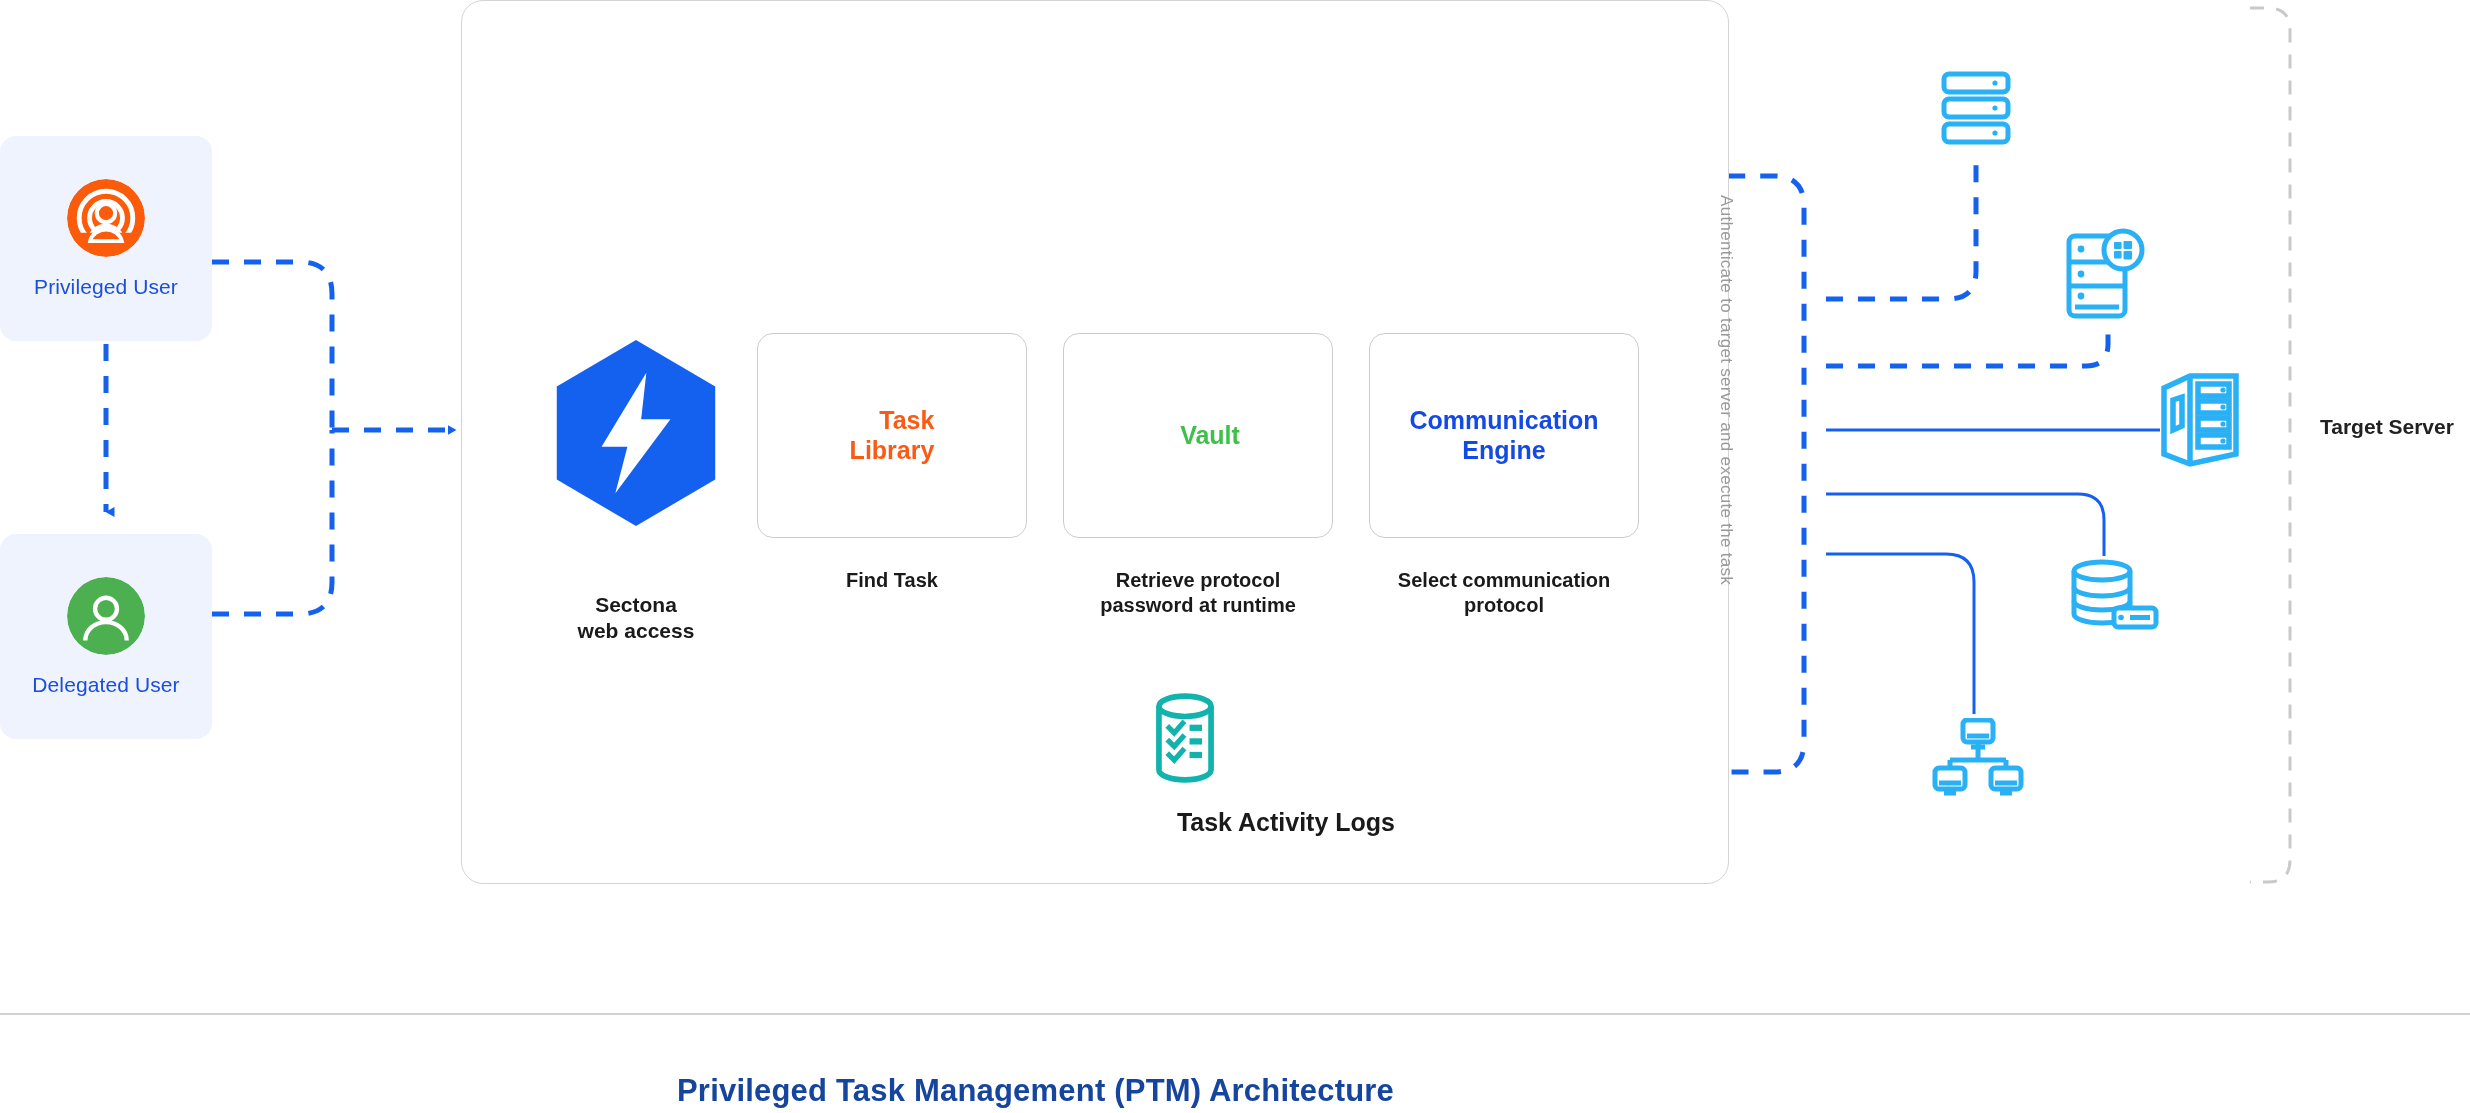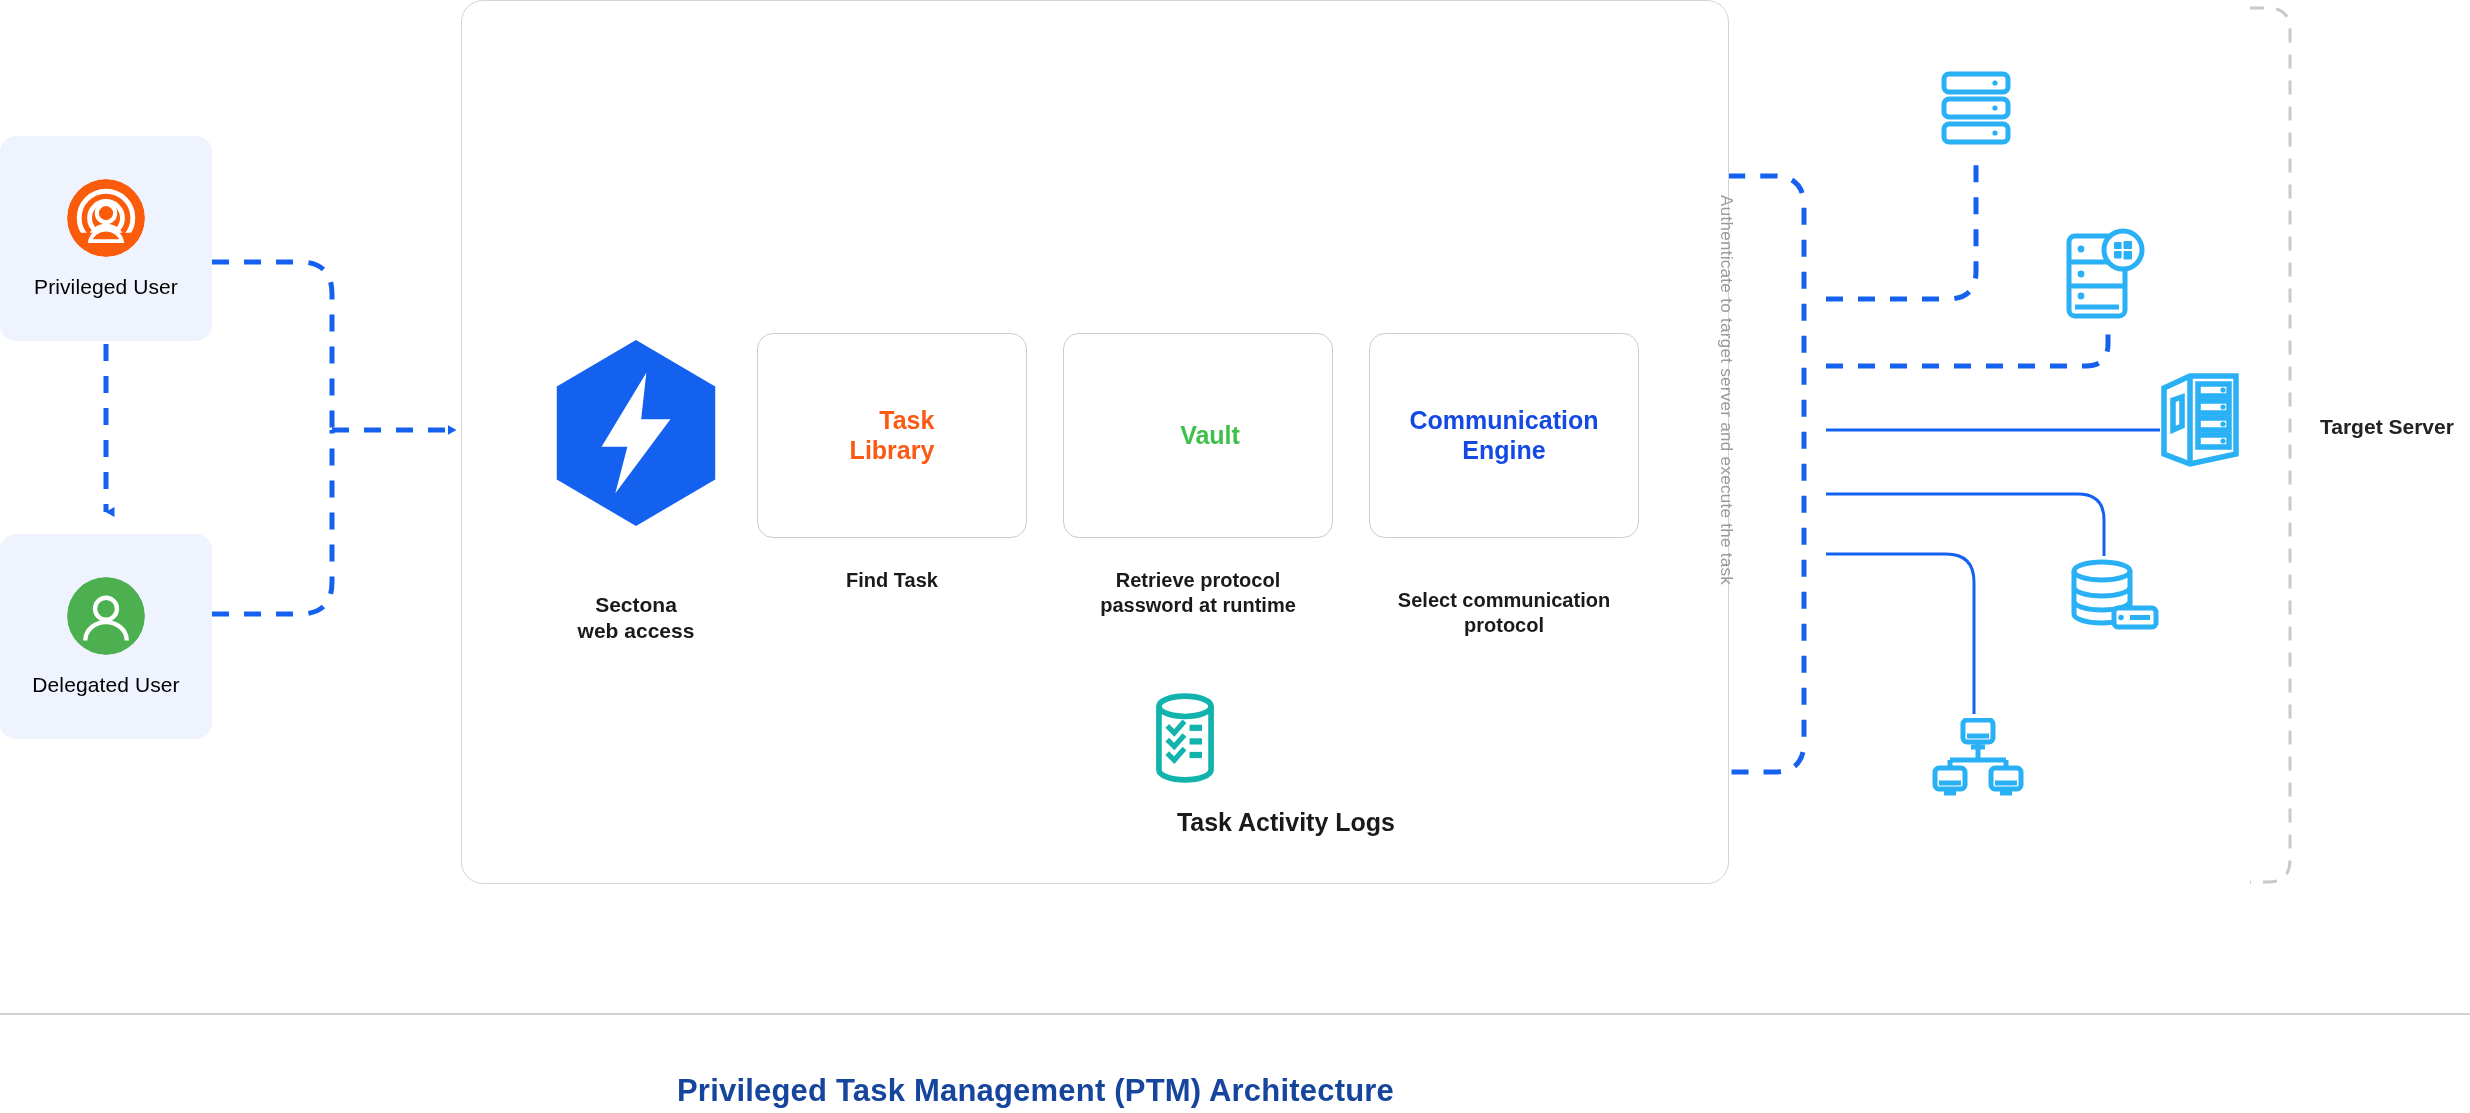--- a/index.html
+++ b/index.html
@@ -11,21 +11,21 @@
   
   #wires{position:absolute;left:0;top:0;width:2470px;height:1113px;}
 
   
   .user-card{position:absolute;width:212px;height:205px;background:#eef3fd;
              border-radius:16px;display:flex;flex-direction:column;
              align-items:center;justify-content:center;}
   #user-privileged{left:0px;top:136px;}
   #user-delegated{left:0px;top:534px;}
   .user-icon{width:78px;height:78px;border-radius:50%;display:block;}
-  .user-label{margin-top:18px;font-size:21px;color:#000000;
+  .user-label{margin-top:18px;font-size:21px;color:#1d4ed8;
               font-family:"Liberation Sans",sans-serif;letter-spacing:.1px;text-align:right;}
 
   
   #main-panel{position:absolute;left:461px;top:0px;width:1268px;height:884px;
               border:1.5px solid #d4d4d4;border-radius:22px;background:#fff;
               box-sizing:border-box;}
 
   
   #sectona-node{position:absolute;left:543px;top:340px;width:186px;height:186px;}
   #sectona-caption{position:absolute;left:495px;top:592px;width:282px;
@@ -36,21 +36,21 @@
       border:1.4px solid #cccccc;border-radius:16px;box-sizing:border-box;
       display:flex;align-items:center;justify-content:center;}
   .module-title{font-size:25px;font-weight:bold;text-align:center;line-height:1.18;}
   #card-task-library{left:757px;top:333px;}
   #card-vault{left:1063px;top:333px;padding-left:24px;}
   #card-comm-engine{left:1369px;top:333px;}
   .module-caption{position:absolute;width:330px;text-align:center;
       font-size:20px;font-weight:bold;color:#1a1a1a;line-height:1.25;}
   #caption-task-library{left:727px;top:568px;}
   #caption-vault{left:1033px;top:568px;}
-  #caption-comm-engine{left:1339px;top:588px;}
+  #caption-comm-engine{left:1339px;top:568px;}
 
   
   #logs-icon{position:absolute;left:1151px;top:692px;width:68px;height:92px;}
   #logs-caption{position:absolute;left:975px;top:808px;width:420px;text-align:right;
       font-size:25px;font-weight:bold;color:#1a1a1a;}
 
   
   #auth-label{position:absolute;left:1736px;top:195px;width:560px;
       font-size:17px;color:#9a9a9a;letter-spacing:.3px;white-space:nowrap;
       transform:rotate(90deg);transform-origin:left top;}

